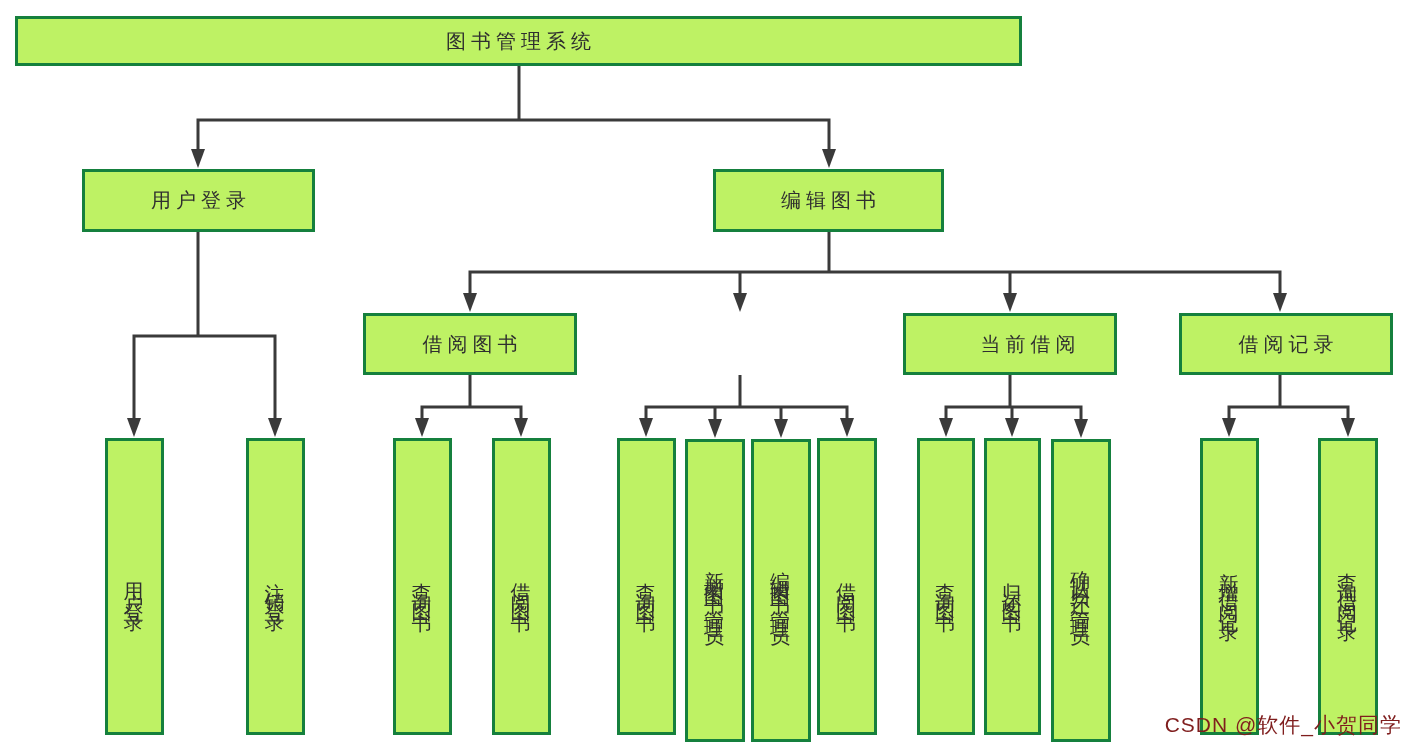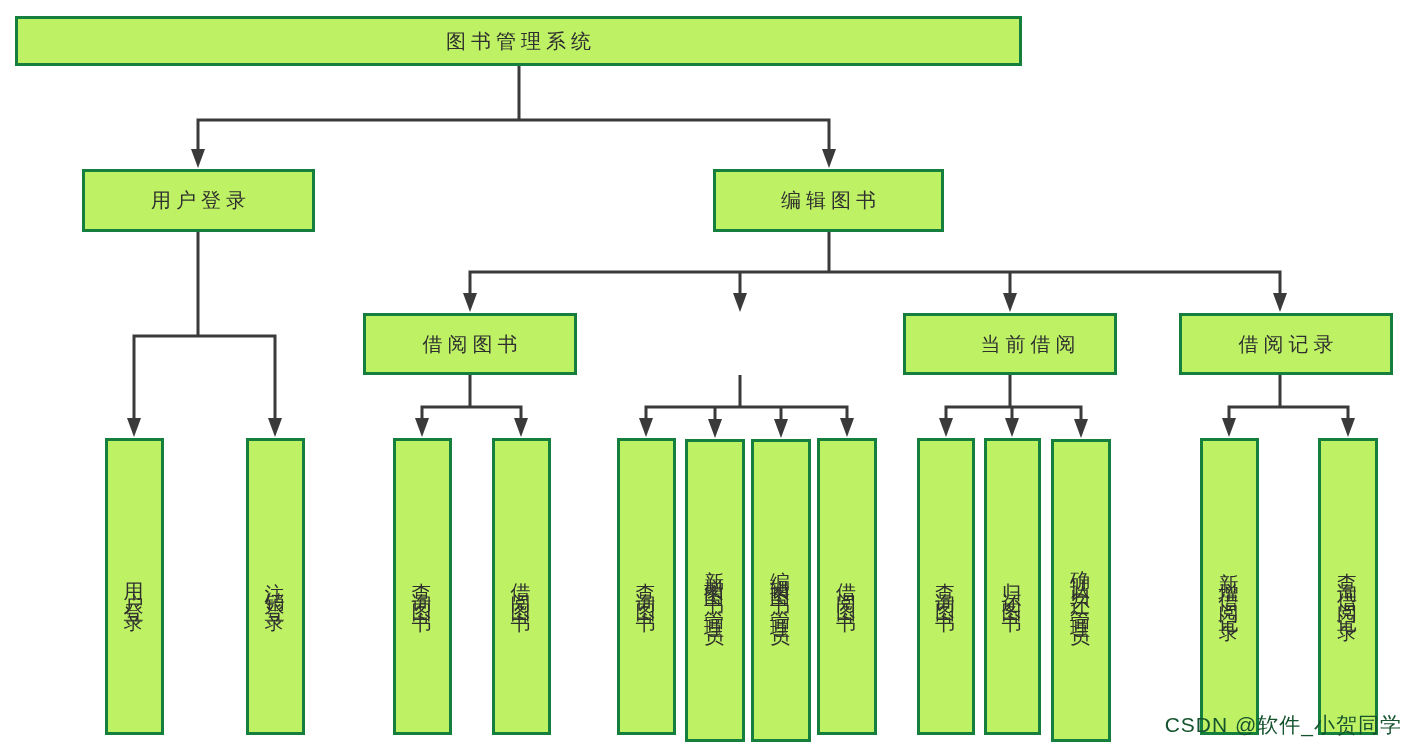--- a/index.html
+++ b/index.html
@@ -43,21 +43,21 @@
     text-indent: 0;
     white-space: normal;
   }
   #watermark {
     position: absolute;
     top: 711px;
     right: 3px;
     z-index: 3;
     font-size: 21px;
     letter-spacing: 1px;
-    color: #14532d;
+    color: #7f1d1d;
   }
 </style>
 </head>
 <body>
 
 <div id="stage">
 
   <svg id="edges" width="1405" height="747" viewBox="0 0 1405 747">
     <g stroke="#3a3a3a" stroke-width="3" fill="none">
       <path d="M519,66 V120 M196.5,120 H830.5 M198,118.5 V150 M829,118.5 V150"></path>

